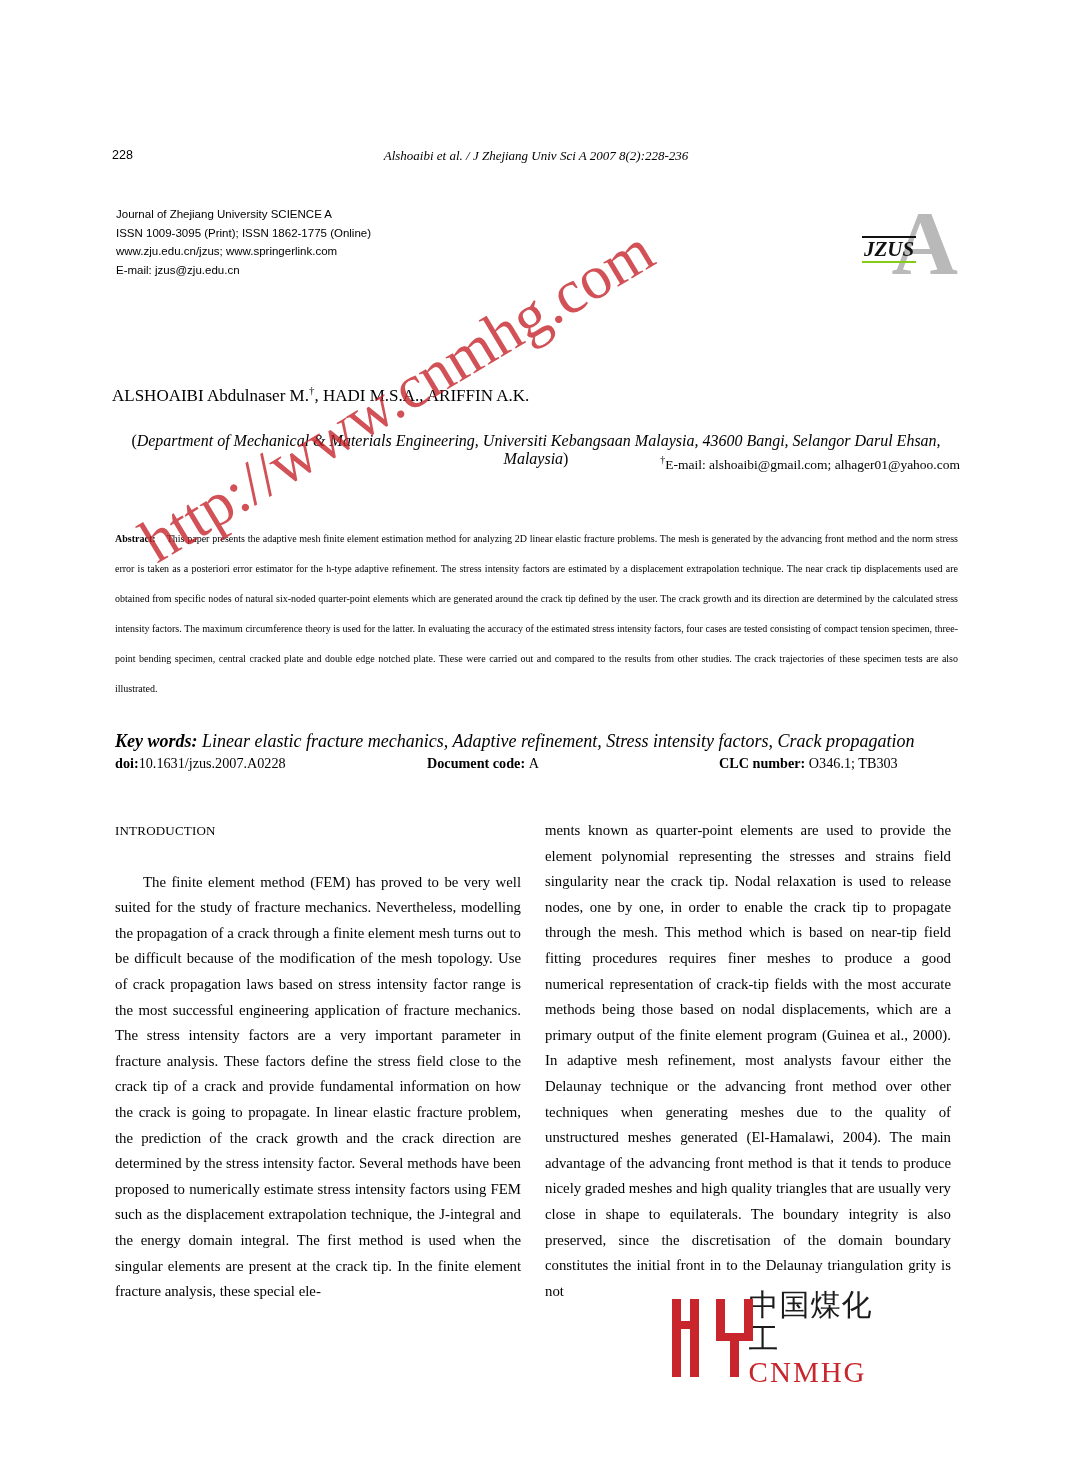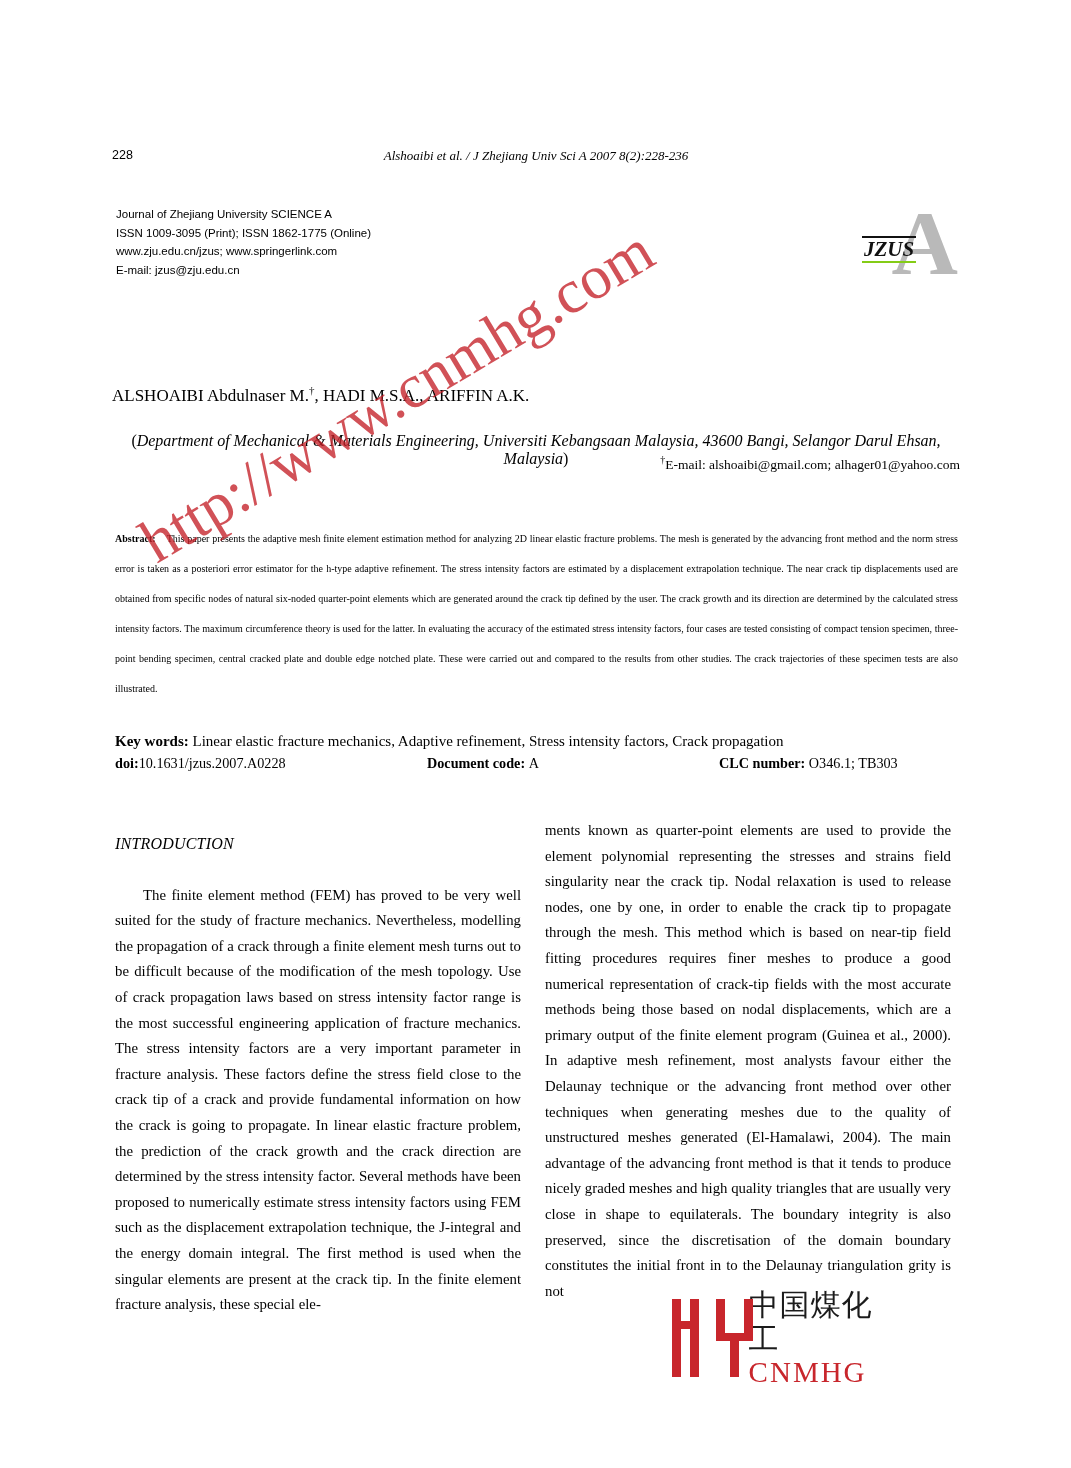--- a/index.html
+++ b/index.html
@@ -124,22 +124,23 @@
     width:843px;
     font-size:10px;
     line-height:30px;
     text-align:justify;
   }
   .abstract .lbl { font-weight:bold; }
   .keywords {
     position:absolute;
     left:115px; top:730px;
     width:843px;
-    font-size:15px;
+    font-size:18px;
     line-height:22.4px;
+    font-style:italic;
   }
   .keywords .lbl { font-weight:bold; }
   .codes {
     position:absolute;
     left:115px; top:752px;
     width:843px;
     font-size:14.2px;
     line-height:22.4px;
     position:absolute;
   }
@@ -153,24 +154,23 @@
     position:absolute;
     top:818px;
     width:406px;
     font-size:14.8px;
     line-height:25.6px;
     text-align:justify;
   }
   .col-left { left:115px; }
   .col-right { left:545px; }
   .sec-head {
-    font-size:16px;
-    margin:13px 0 26px 0;
+    font-size:13px;
+    margin:0 0 26px 0;
     letter-spacing:0.2px;
-    font-style:italic;
   }
   .col p { margin:0; text-indent:28px; }
   .col p.noind { text-indent:0; }
 
   
   .wm-url {
     position:absolute;
     left:128px; top:516px;
     width:700px; height:440px;
     pointer-events:none;

